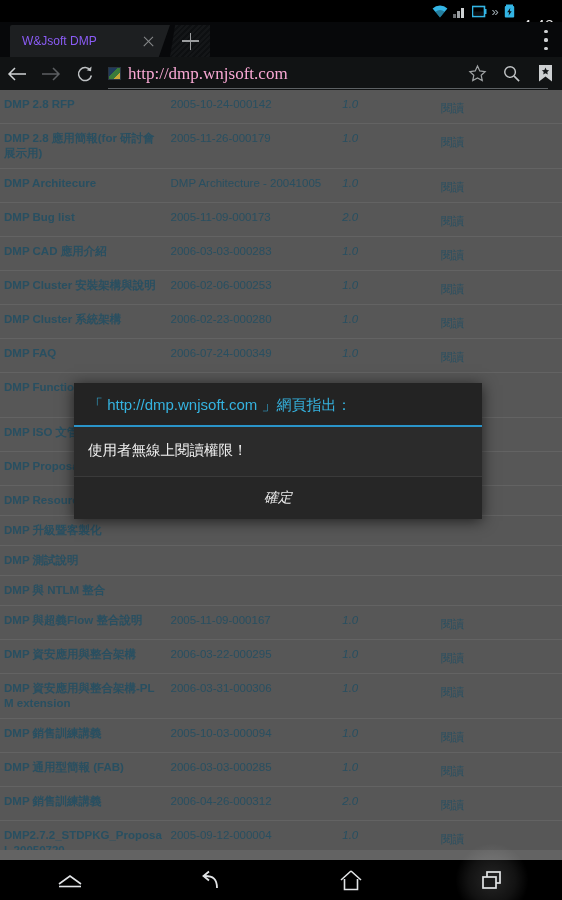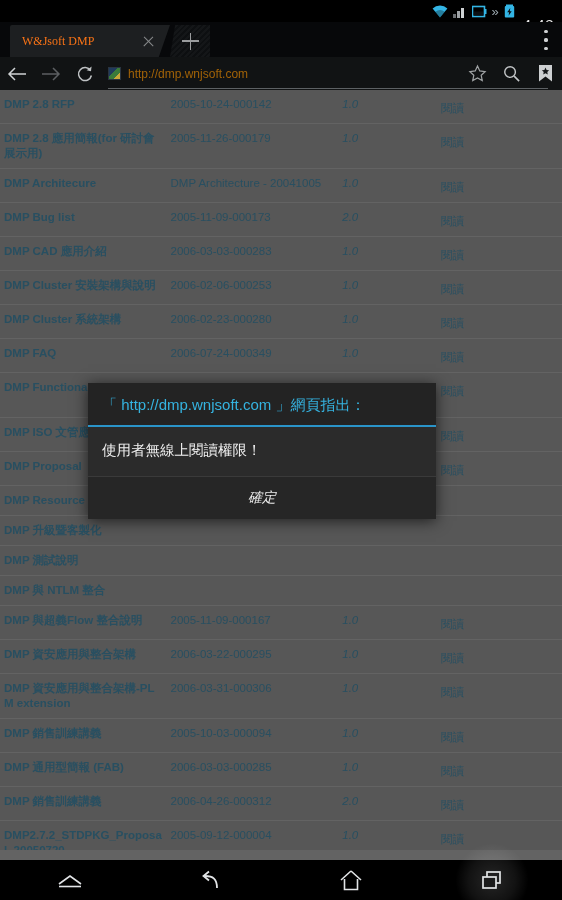--- a/index.html
+++ b/index.html
@@ -25,21 +25,21 @@
   .tabstrip {
     position: absolute; top: 22px; left: 0; width: 562px; height: 35px;
     background: #07080a;
   }
   .tab {
     position: absolute; left: 10px; top: 3px; width: 160px; height: 32px;
     background: #1d1f21; border-top-left-radius: 2px;
     display: flex; align-items: center; padding-left: 12px;
     clip-path: polygon(0 0, 100% 0, 93% 100%, 0 100%);
   }
-  .tab-title { color: #f97316; font-size: 12px; white-space: nowrap; font-family: Liberation Serif, serif; }
+  .tab-title { color: #8b5cf6; font-size: 12px; white-space: nowrap; }
   .tab-close {
     position: absolute; left: 142px; top: 13px; width: 13px; height: 13px;
     opacity: .62;
   }
   .tab-close:before, .tab-close:after {
     content: ""; position: absolute; left: 0; top: 6px; width: 13px; height: 1.4px;
     background: #c9cbcd;
   }
   .tab-close:before { transform: rotate(45deg); }
   .tab-close:after  { transform: rotate(-45deg); }
@@ -67,21 +67,21 @@
   .nav-btn { width: 34px; height: 33px; display: flex; align-items: center; justify-content: center; }
   .url-wrap {
     flex: 1; height: 33px; display: flex; align-items: center; gap: 7px;
     padding-left: 6px; position: relative;
   }
   .favicon {
     width: 13px; height: 13px; flex: none;
     background: linear-gradient(135deg,#1f3a5c 0 40%,#3a7a3a 40% 70%,#c8a73a 70% 100%);
     border: 1px solid #2a3440;
   }
-  .url-text { color: #a16207; font-size: 12px; white-space: nowrap; overflow: hidden; }
+  .url-text { color: #f9a8d4; font-size: 17px; white-space: nowrap; overflow: hidden; font-family: Liberation Serif, serif; }
   .url-underline {
     position: absolute; left: 6px; bottom: 1px; height: 1.2px; width: 440px;
     background: #5d6164;
   }
   .omni-icon { width: 34px; height: 33px; display: flex; align-items: center; justify-content: center; }
 
   
   .page {
     position: absolute; top: 90px; left: 0; width: 562px; height: 770px;
     background: #636363; overflow: hidden;
@@ -97,21 +97,21 @@
   .c-ver  { width: 95px; font-style: italic; }
   .c-read { width: 120px; }
   .c-read span { display: inline-block; padding-top: 4px; }
 
   
   .scrim {
     position: absolute; top: 90px; left: 0; width: 562px; height: 770px;
     background: rgba(0,0,0,0.12); pointer-events: none;
   }
   .dialog {
-    position: absolute; left: 88px; top: 383px; width: 348px;
+    position: absolute; left: 74px; top: 383px; width: 408px;
     background: #262626; box-shadow: 0 2px 14px rgba(0,0,0,.65);
   }
   .dlg-head {
     padding: 12px 14px 11px 14px;
     border-bottom: 2px solid #2a94c9;
     background: #232323;
   }
   .dlg-head-text {
     color: #35b3e0; font-size: 15px; line-height: 19px; white-space: nowrap;
   }

